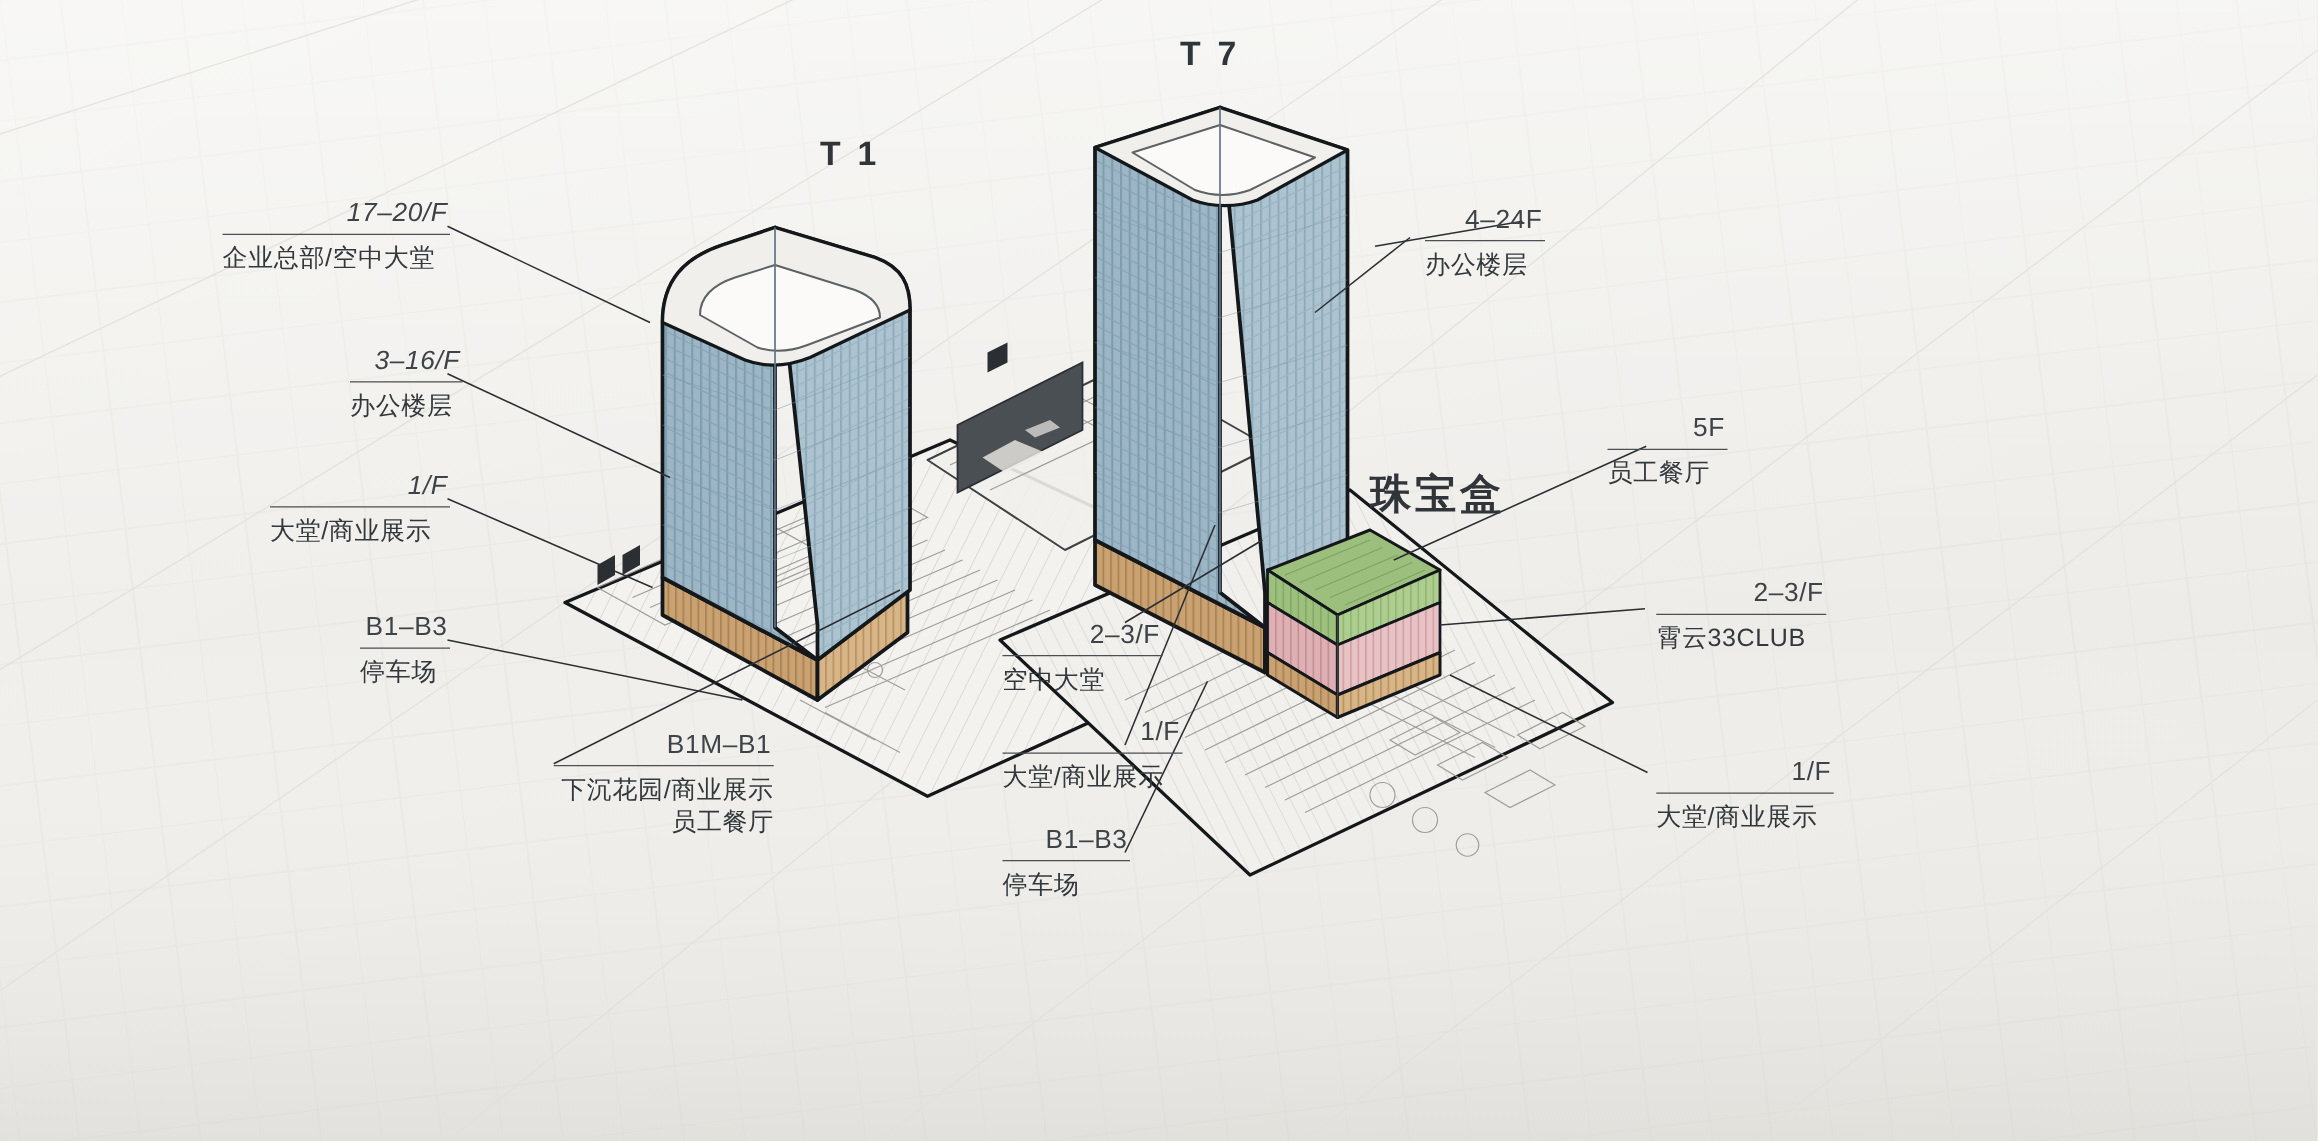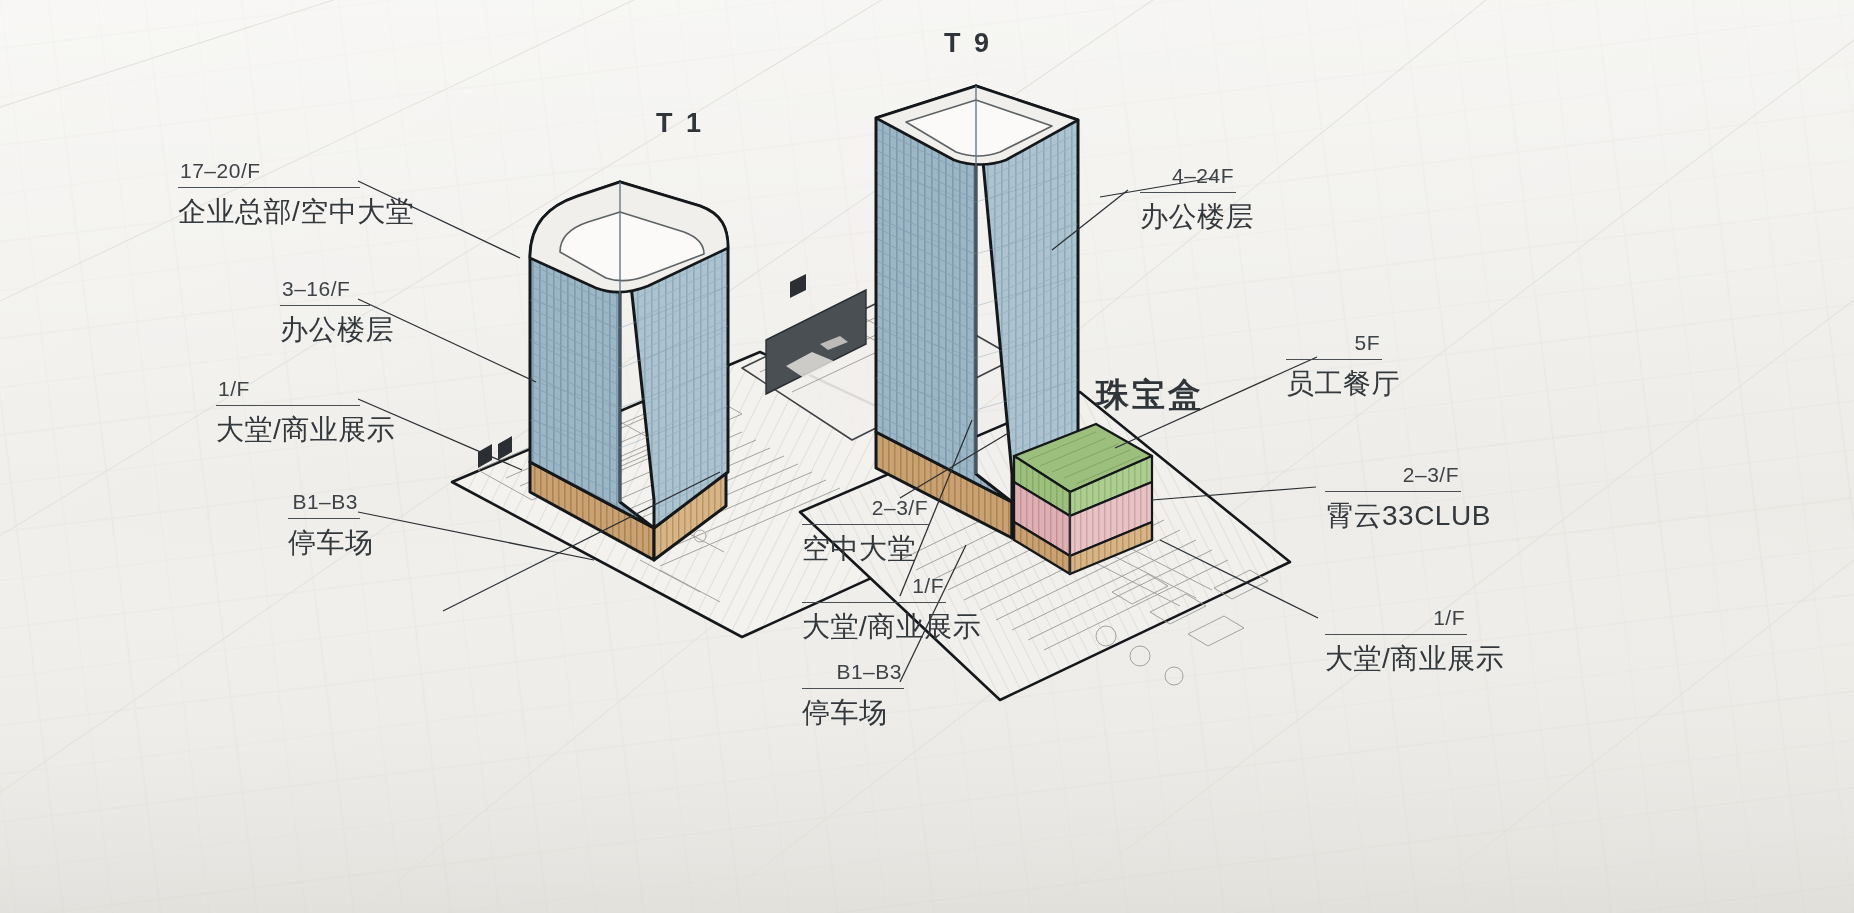--- a/index.html
+++ b/index.html
@@ -29,28 +29,28 @@
     padding:0 2px 4px 2px;
     display:block;
   }
   .label .rule{
     height:1px;
     background:#4a4f53;
     width:100%;
     display:block;
   }
   .label .desc{
-    font-size:28px;
+    font-size:20px;
     color:#33383c;
     display:block;
     padding-top:7px;
     letter-spacing:.5px;
   }
   .label .desc.l2{padding-top:2px;}
-  .label.ralign .floor{}
+  .label.ralign .floor{text-align:right;font-style:italic;}
   .label.ralign .desc{text-align:left;}
   .label.lalign .floor{text-align:right;}
   .label.lalign .desc{text-align:left;}
   .label.ralign2 .floor{text-align:right;}
   .label.ralign2 .desc{text-align:right;}
 
   .towertitle{
     position:absolute;
     font-size:27px;
     font-weight:700;
@@ -273,21 +273,21 @@
     <path d="M1100 197 L 1218 177"></path>
     <path d="M1052 250 L 1128 190"></path>
 
     <path d="M1115 448 L 1317 357"></path>
     <path d="M1152 500 L 1316 487"></path>
     <path d="M1160 540 L 1318 618"></path>
   </g>
 </svg>
 
 <div class="towertitle" style="left:614px;top:108px;margin-left:42px;">T 1</div>
-<div class="towertitle" style="left:944px;top:28px;">T 9</div>
+<div class="towertitle" style="left:944px;top:28px;">T 7</div>
 <div class="boxtitle" style="left:1096px;top:373px;">珠宝盒</div>
 
 <div class="label ralign" style="left:178px;top:158px;width:182px;">
   <span class="floor">17–20/F</span>
   <span class="rule"></span>
   <span class="desc">企业总部/空中大堂</span>
 </div>
 
 <div class="label ralign" style="left:280px;top:276px;width:90px;">
   <span class="floor">3–16/F</span>
@@ -300,20 +300,26 @@
   <span class="rule"></span>
   <span class="desc">大堂/商业展示</span>
 </div>
 
 <div class="label lalign" style="left:288px;top:489px;width:72px;">
   <span class="floor">B1–B3</span>
   <span class="rule"></span>
   <span class="desc">停车场</span>
 </div>
 
+<div class="label ralign2" style="left:443px;top:583px;width:176px;">
+  <span class="floor">B1M–B1</span>
+  <span class="rule"></span>
+  <span class="desc">下沉花园/商业展示</span>
+  <span class="desc l2">员工餐厅</span>
+</div>
 
 <div class="label lalign" style="left:1140px;top:163px;width:96px;">
   <span class="floor">4–24F</span>
   <span class="rule"></span>
   <span class="desc">办公楼层</span>
 </div>
 
 <div class="label lalign" style="left:802px;top:495px;width:128px;">
   <span class="floor">2–3/F</span>
   <span class="rule"></span>

